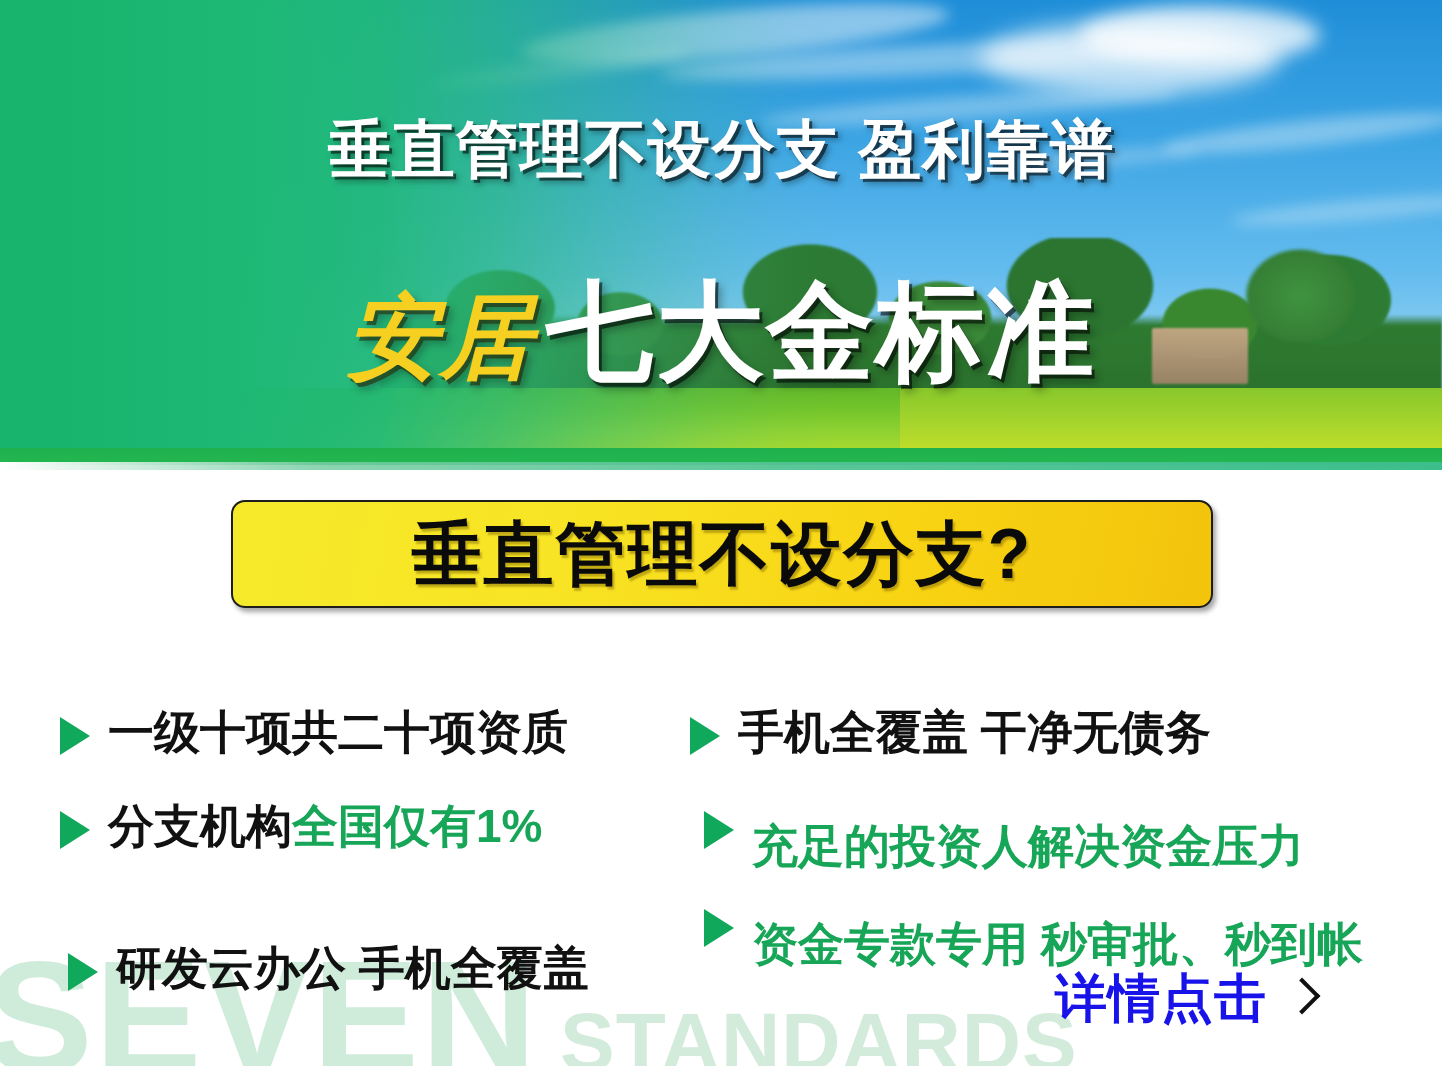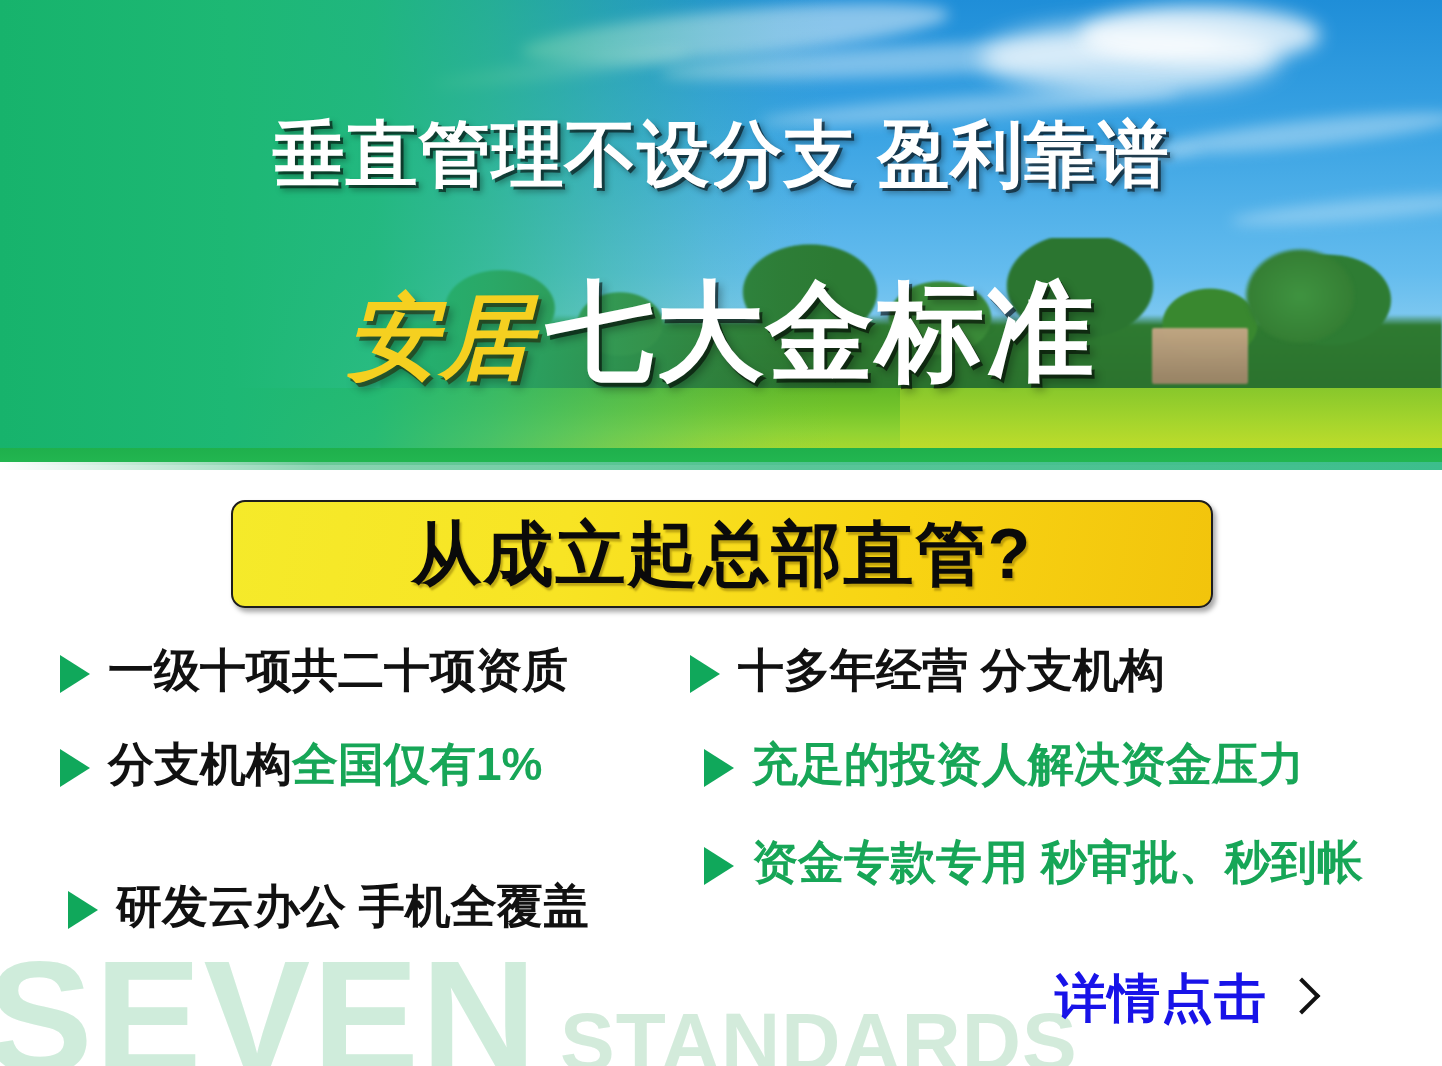--- a/index.html
+++ b/index.html
@@ -124,21 +124,21 @@
   }
 
   
   .headline-1 {
     position: absolute;
     left: 0; top: 118px;
     width: 1442px;
     text-align: center;
     font-family: "Liberation Sans", "DejaVu Sans", sans-serif;
     font-weight: bold;
-    font-size: 72px;
+    font-size: 63px;
     line-height: 1;
     letter-spacing: 1px;
     color: #ffffff;
     text-shadow:
       3px 3px 0 rgba(0,0,0,0.55),
       5px 5px 6px rgba(0,0,0,0.35);
     white-space: nowrap;
   }
   .headline-2 {
     position: absolute;
@@ -227,21 +227,21 @@
     font-size: 82px;
     line-height: 1;
     letter-spacing: 1px;
     color: #cfe9d8;
     opacity: .9;
   }
 
   
   .bullets {
     position: absolute;
-    left: 0; top: 627px;
+    left: 0; top: 689px;
     width: 1442px;
     height: 340px;
   }
   .col-left  { position: absolute; left: 60px;  top: 0; width: 640px; }
   .col-right { position: absolute; left: 690px; top: 0; width: 700px; }
 
   .bullet {
     display: flex;
     align-items: flex-start;
     margin-bottom: 16px;
@@ -257,21 +257,21 @@
   }
   .tri-green { border-left-color: #10a85b; }
 
   .btext {
     font-weight: bold;
     font-size: 46px;
     line-height: 1.28;
     color: #111111;
     letter-spacing: 0px;
   }
-  .btext.green { color: #17a657; }
+  .btext.green { color: #17a657; margin-top: 20px; }
   .hl-green { color: #17a657; }
 
   
   .col-left  .row-1 { position: absolute; left: 0;  top: 14px; }
   .col-left  .row-2 { position: absolute; left: 0;  top: 108px; }
   .col-left  .row-3 { position: absolute; left: 8px; top: 250px; text-align: center; }
 
   .col-right .row-1 { position: absolute; left: 0;  top: 14px; }
   .col-right .row-2 { position: absolute; left: 14px; top: 108px; }
   .col-right .row-3 { position: absolute; left: 14px; top: 206px; }
@@ -328,21 +328,21 @@
 
   <div class="headline-2">
     <span class="hl2-gold">安居</span><span class="hl2-white">七大金标准</span>
   </div>
 
   <div class="hero-green-bar"></div>
   <div class="hero-green-fade"></div>
 </div>
 
 <div class="yellow-banner">
-  <div class="yellow-banner-text">从成立起总部直管?</div>
+  <div class="yellow-banner-text">垂直管理不设分支?</div>
 </div>
 
 <div class="watermark">
   <div class="wm-seven">SEVEN</div>
   <div class="wm-standards">STANDARDS</div>
 </div>
 
 <div class="bullets">
   <div class="col-left">
     <div class="bullet row-1">
@@ -364,21 +364,21 @@
       <div class="btext">
         <div>研发云办公  手机全覆盖</div>
       </div>
     </div>
   </div>
 
   <div class="col-right">
     <div class="bullet row-1">
       <div class="tri tri-green"></div>
       <div class="btext">
-        <div>十多年经营  分支机构</div>
+        <div>手机全覆盖  干净无债务</div>
       </div>
     </div>
 
     <div class="bullet row-2">
       <div class="tri tri-green"></div>
       <div class="btext green">
         <div>充足的投资人解决资金压力</div>
       </div>
     </div>
 

